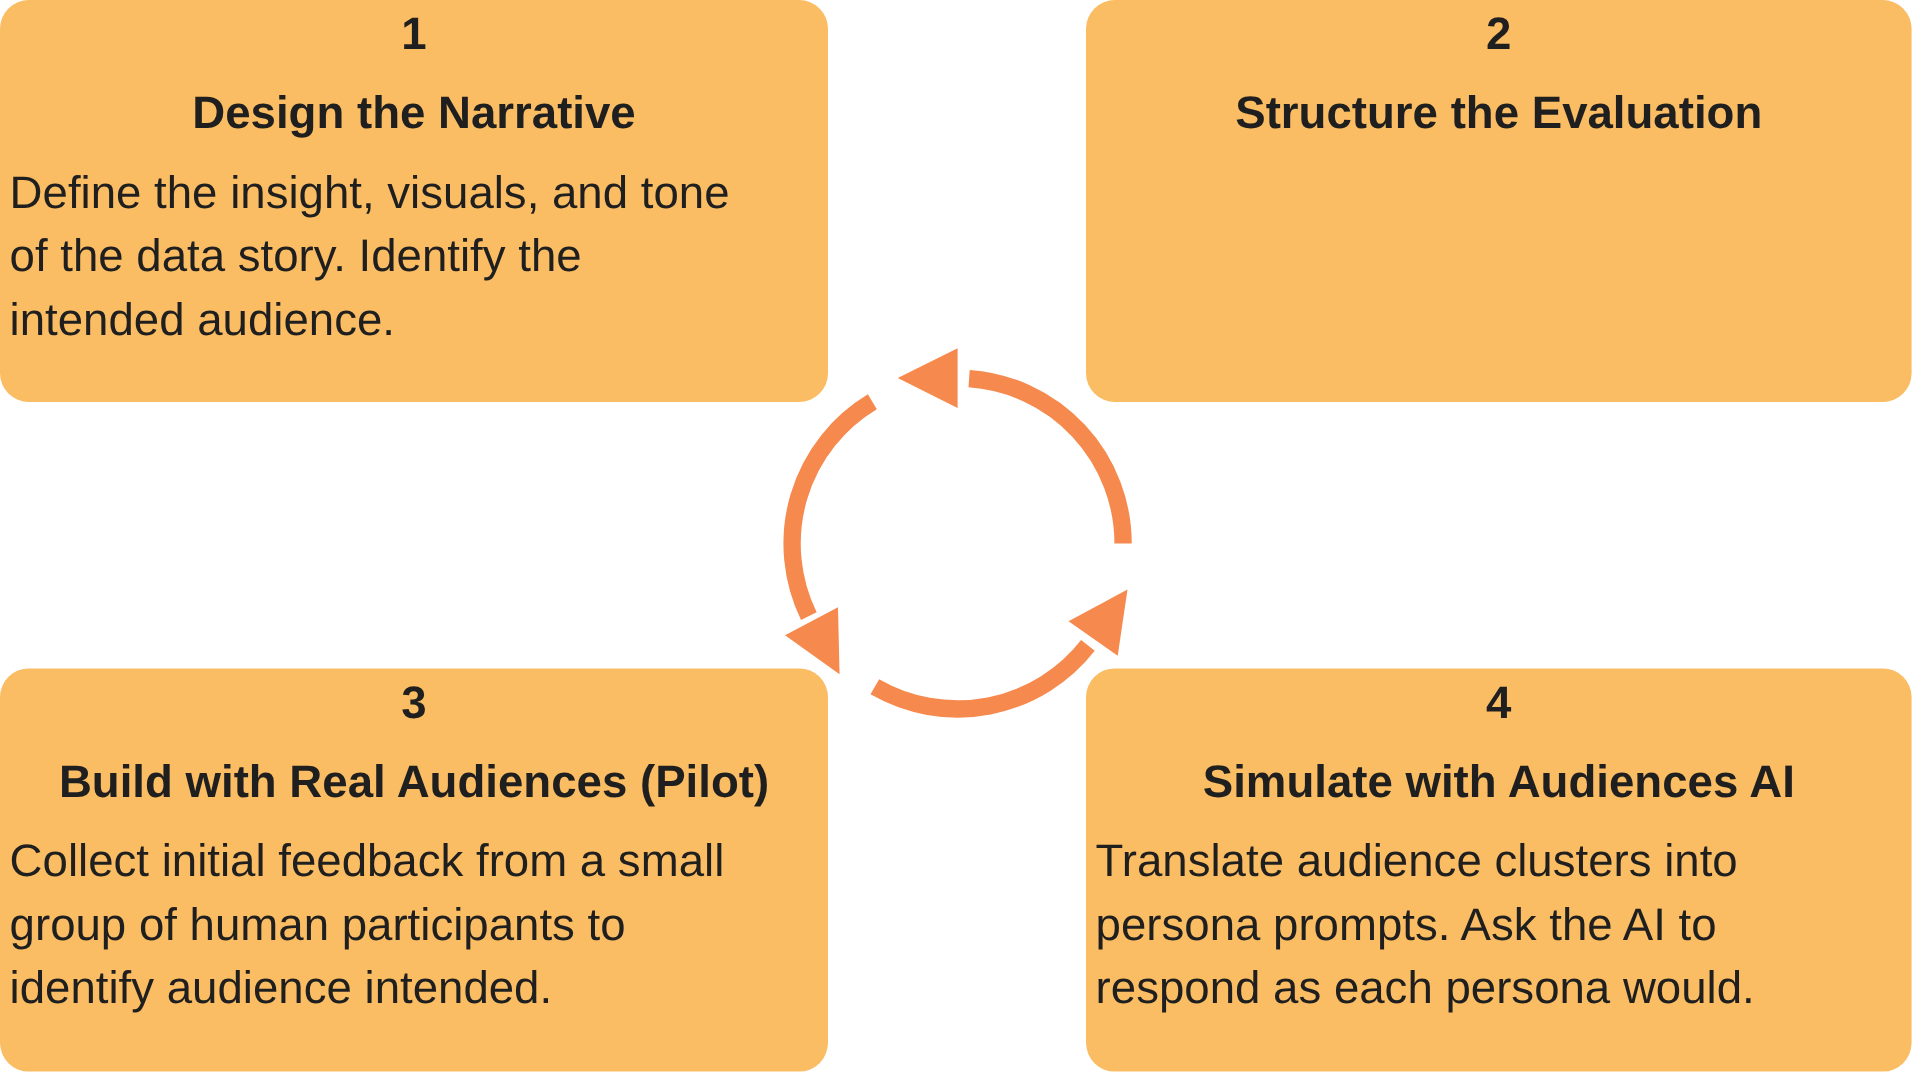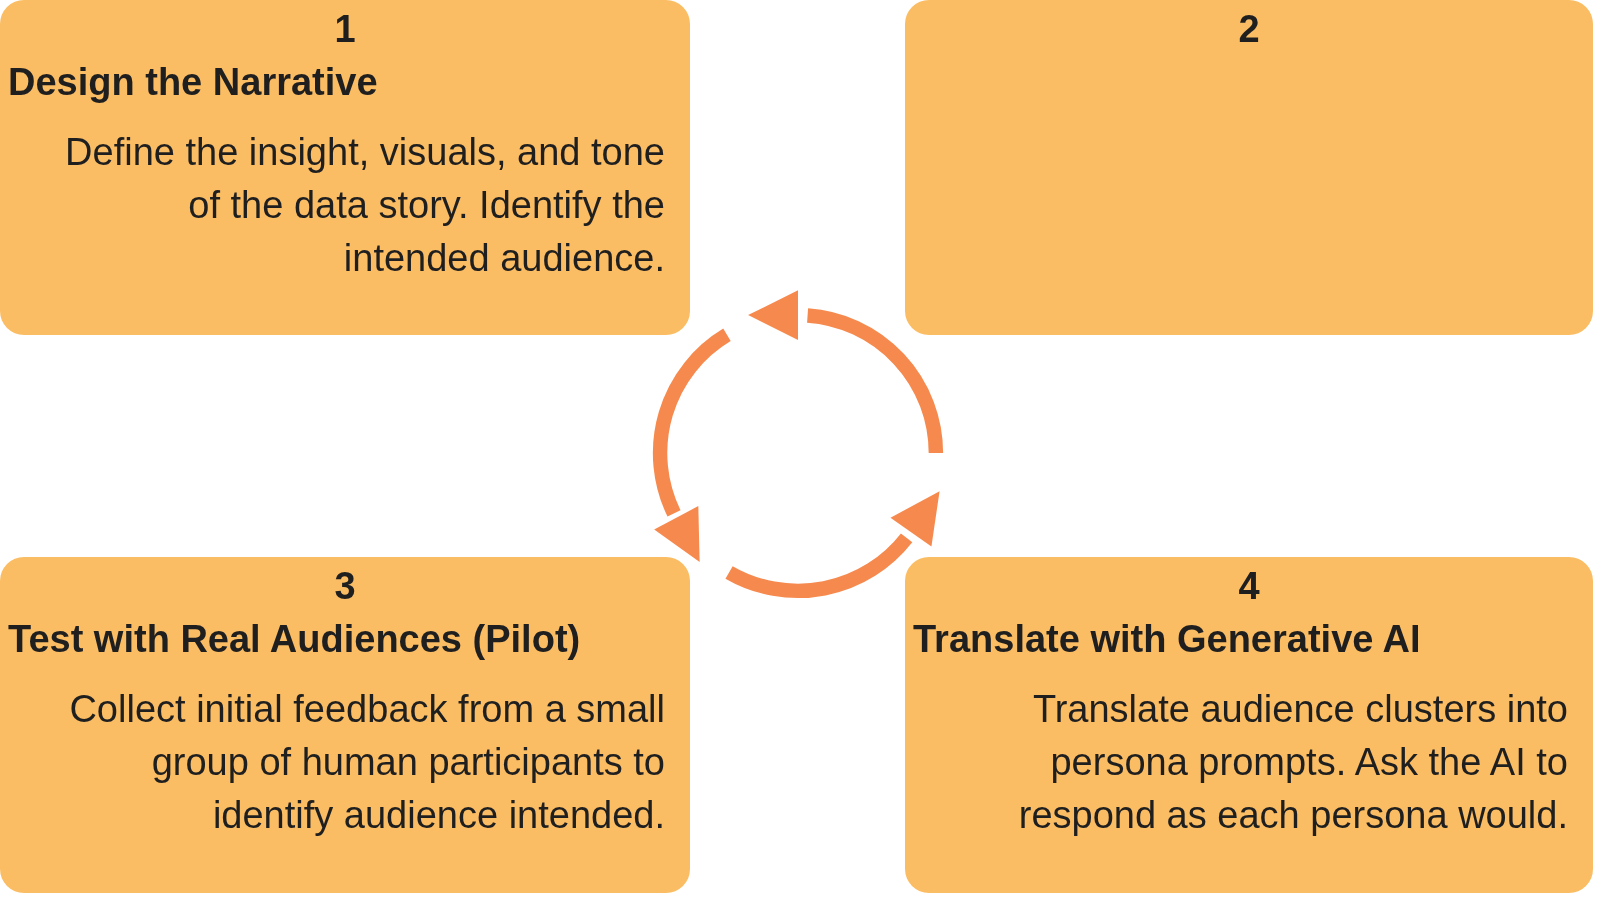--- a/index.html
+++ b/index.html
@@ -27,29 +27,29 @@
   }
   .card-1 { left: 0px;   top: 0px;   width: 690px; height: 335px; }
   .card-2 { left: 905px; top: 0px;   width: 688px; height: 335px; }
   .card-3 { left: 0px;   top: 557px; width: 690px; height: 336px; }
   .card-4 { left: 905px; top: 557px; width: 688px; height: 336px; }
   .card-number {
     text-align: center;
     font-weight: bold;
   }
   .card-title {
-    margin: 0;
-    text-align: left;
+    margin: 13px;
+    text-align: center;
     font-weight: bold;
     font-size: 38px;
     line-height: 53px;
   }
   .card-body {
-    margin: 17px;
-    text-align: right;
+    margin: 0;
+    text-align: left;
     white-space: pre-line;
   }
   .cycle {
     position: absolute;
     left: 601px;
     top: 256px;
     width: 394px;
     height: 394px;
     color: var(--arrow, #F68A4E);
   }
@@ -63,33 +63,34 @@
   <section class="card card-1">
     <div class="card-number">1</div>
     <h2 class="card-title">Design the Narrative</h2>
     <p class="card-body">Define the insight, visuals, and tone
 of the data story. Identify the
 intended audience.</p>
   </section>
 
   <section class="card card-2">
     <div class="card-number">2</div>
+    <h2 class="card-title">Structure the Evaluation</h2>
   </section>
 
   <section class="card card-3">
     <div class="card-number">3</div>
-    <h2 class="card-title">Test with Real Audiences (Pilot)</h2>
+    <h2 class="card-title">Build with Real Audiences (Pilot)</h2>
     <p class="card-body">Collect initial feedback from a small
 group of human participants to
 identify audience intended.</p>
   </section>
 
   <section class="card card-4">
     <div class="card-number">4</div>
-    <h2 class="card-title">Translate with Generative AI</h2>
+    <h2 class="card-title">Simulate with Audiences AI</h2>
     <p class="card-body">Translate audience clusters into
 persona prompts. Ask the AI to
 respond as each persona would.</p>
   </section>
 
   <div class="cycle">
     <svg viewBox="0 0 300 300" aria-hidden="true">
 
       <path d="M 255 150 A 105 105 0 0 0 157.3 45.3" fill="none" stroke="currentColor" stroke-width="11" stroke-linecap="butt"></path>
 

